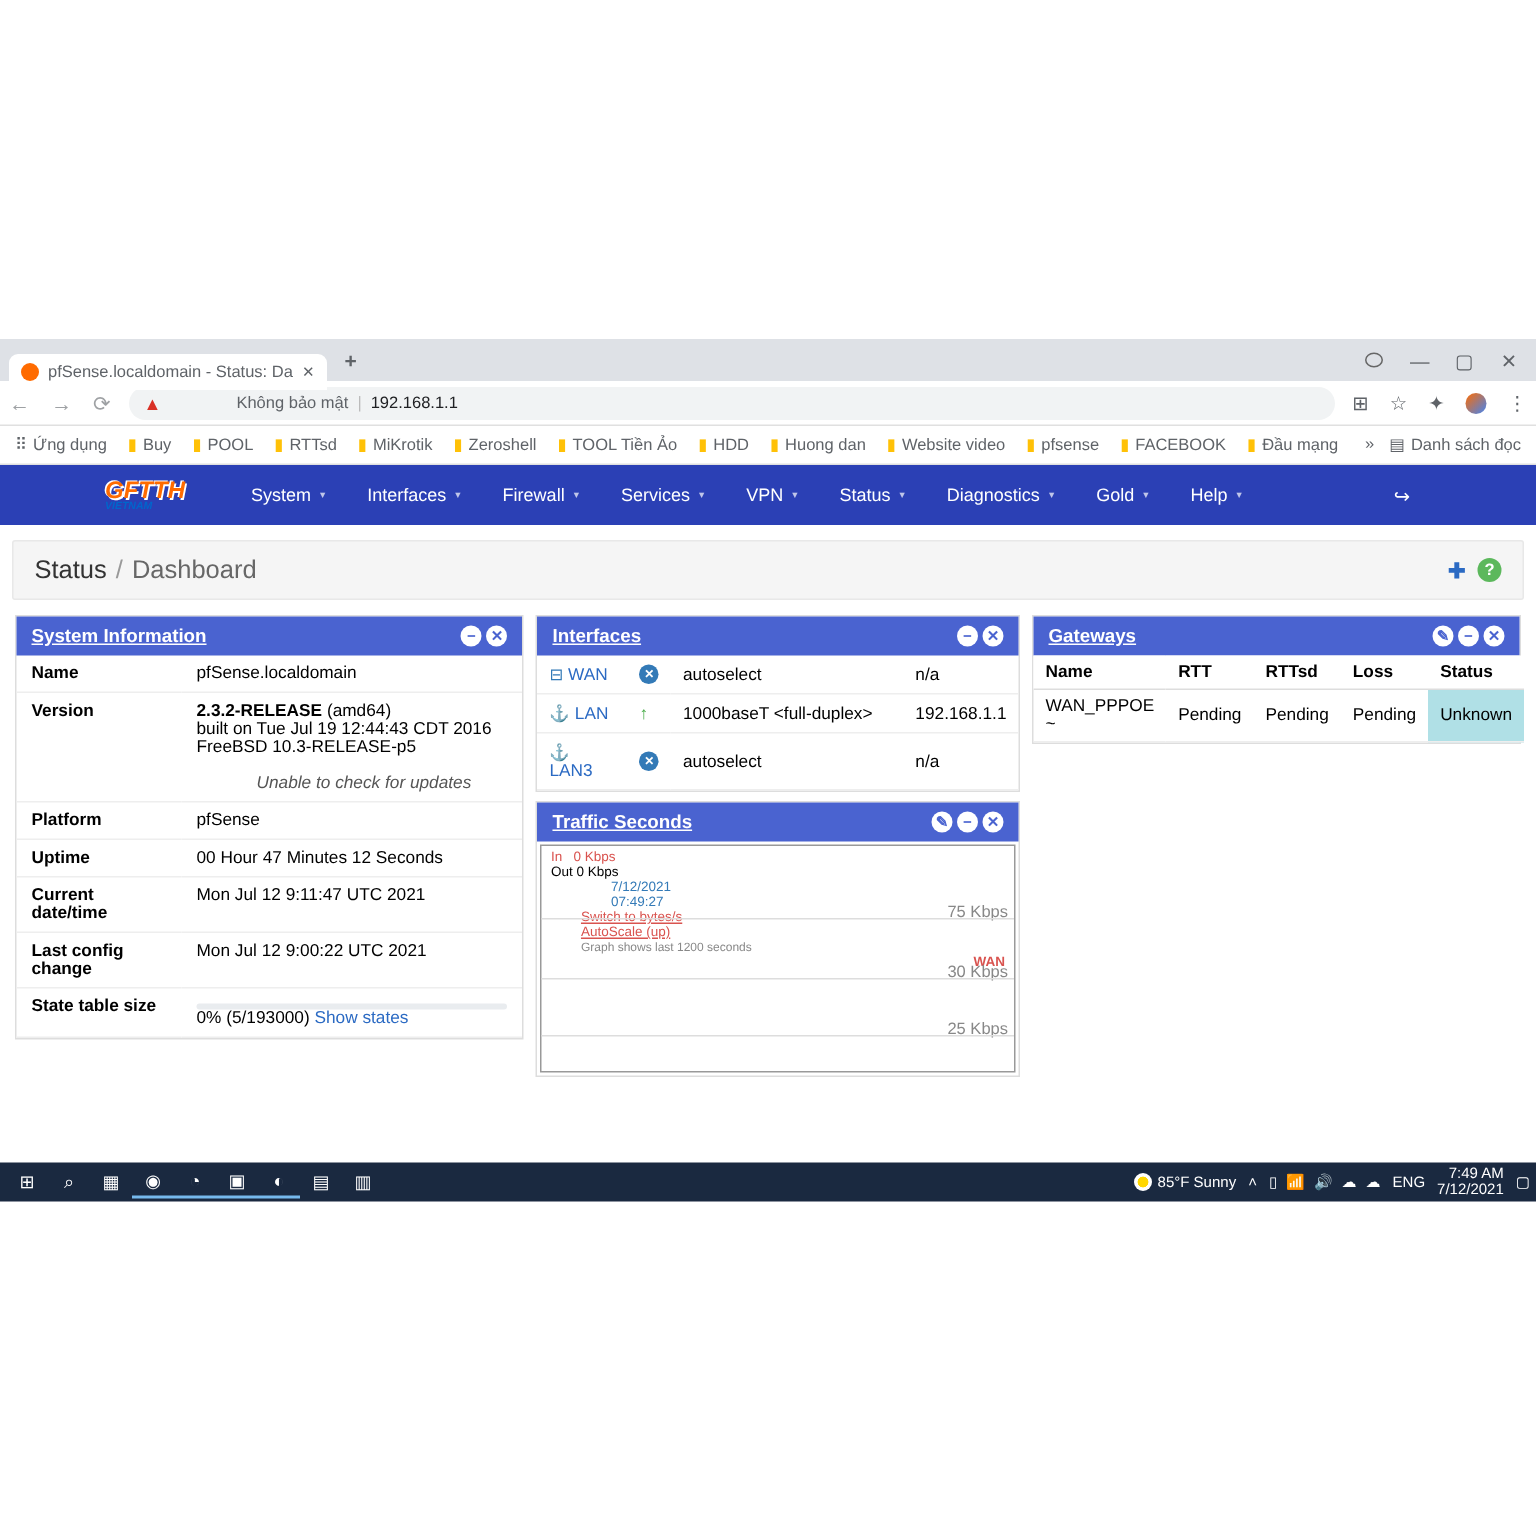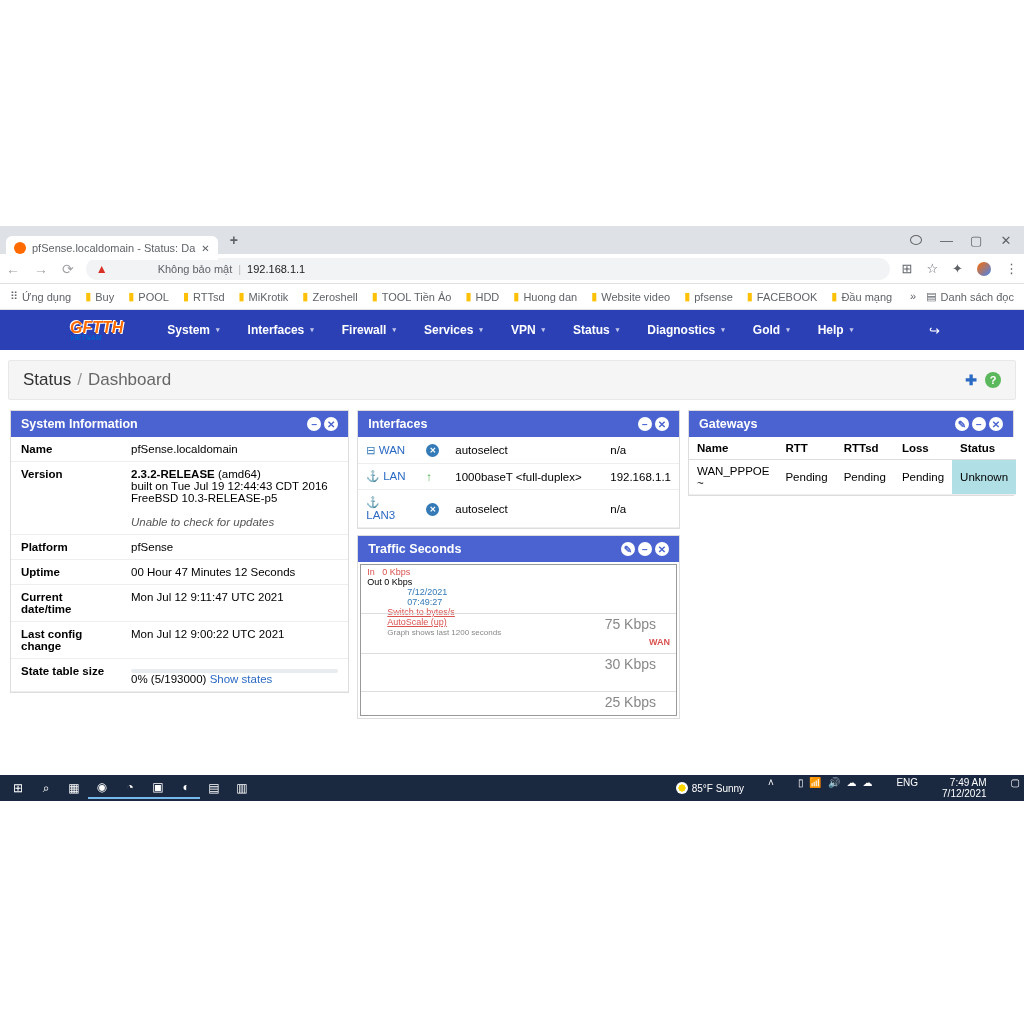--- a/index.html
+++ b/index.html
@@ -28,21 +28,21 @@
 
 .bookmarks { height: 26px; background: #fff; display: flex; align-items: center; padding: 0 10px; gap: 14px; font-size: 11px; color: #5f6368; border-bottom: 1px solid #e0e0e0;}
 .bm-item { display: flex; align-items: center; gap: 4px; white-space:nowrap; }
 .bm-folder { color: #ffc107; font-size: 11px;}
 .bm-right { margin-left:auto; display:flex; gap:10px;}
 
 
 .navbar { height: 40px; background: #2b40b5; display: flex; align-items: center; padding: 0 70px 0 70px;}
 .logo { font-weight: bold; font-size: 16px; color: #ff6b00; text-shadow: 1px 1px 0 #fff, -1px -1px 0 #fff; font-style: italic; margin-right: 30px; position:relative;}
 .logo .sub { font-size: 7px; display:block; color:#0066cc; text-shadow:none; font-style:italic; margin-top:-3px;}
-.nav-items { display: flex; gap: 0; font-weight: bold; }
+.nav-items { display: flex; gap: 0; }
 .nav-item { color: #fff; font-size: 12px; padding: 0 14px; display: flex; align-items: center; gap: 3px; cursor: pointer;}
 .nav-item::after { content: '▾'; font-size: 7px; margin-left: 3px; opacity: .7;}
 .nav-spacer { flex:1;}
 .nav-logout { color: #fff; font-size: 13px; padding: 0 14px;}
 
 
 .breadcrumb-row { margin: 10px 8px; height: 40px; background: #f5f5f5; border: 1px solid #e8e8e8; border-radius: 2px; display: flex; align-items: center; padding: 0 14px; font-size: 17px; color: #333;}
 .breadcrumb-row .sep { color: #999; margin: 0 6px;}
 .breadcrumb-row .active { color: #676767;}
 .bc-actions { margin-left: auto; display: flex; gap: 8px; color: #2b6ac3; font-size: 14px; font-weight: bold;}
@@ -50,32 +50,32 @@
 .bc-actions .qmark { width: 16px;height:16px;border-radius:50%;background:#5cb85c;color:#fff;display:inline-flex;align-items:center;justify-content:center;font-size:11px;font-weight:bold;}
 
 
 .panels { display: flex; gap: 8px; padding: 0 10px;}
 .col { flex: 1; min-width: 0;}
 .col-left { flex: 1.02; }
 .col-mid { flex: 0.97; }
 .col-right { flex: 0.98; }
 
 .panel { border: 1px solid #ddd; margin-bottom: 6px;}
-.panel-head { background: #4a63d0; color: #fff; padding: 6px 10px; font-size: 12.5px; font-weight: bold; display: flex; align-items: flex-end; }
+.panel-head { background: #4a63d0; color: #fff; padding: 6px 10px; font-size: 12.5px; font-weight: bold; display: flex; align-items: flex-end; text-decoration: underline; }
 .panel-head .panel-title { flex: 1;}
 .panel-actions { display: flex; gap: 3px;}
 .p-icon { width: 14px; height: 14px; border-radius: 50%; background: #fff; color: #4a63d0; display: inline-flex; align-items: center; justify-content: center; font-size: 10px; font-weight: bold;}
 
 
 .info-table { width: 100%; border-collapse: collapse;}
 .info-table tr { border-bottom: 1px solid #eee;}
 .info-table td { padding: 6px 10px; font-size: 11.5px; vertical-align: top;}
 .info-table td:first-child { font-weight: bold; width: 110px;}
 .link { color: #2b6ac3;}
-.italic { font-style: italic; color: #555;}
+.italic { font-style: italic; color: #555; margin-left: 40px;}
 .progress-slim { height:4px;background:#e9ecef;margin-top:4px;border-radius:2px;}
 
 
 .iface-table { width: 100%; border-collapse: collapse;}
 .iface-table tr { border-bottom: 1px solid #eee;}
 .iface-table td { padding: 6px 8px; font-size: 11.5px;}
 .iface-icon { color: #337ab7; font-size: 11px;}
 .status-x { width: 13px; height: 13px; border-radius: 50%; background: #337ab7; color: #fff; display: inline-flex; align-items: center; justify-content: center; font-size: 8px; font-weight:bold;}
 .status-up { color: #4cae4c; font-weight: bold;}
 
@@ -87,30 +87,30 @@
 
 
 .graph-body { background: #fff; position: relative; height: 152px; border:1px solid #999; margin:0px;}
 .graph-header { display: flex; font-size: 9px; padding: 2px 6px; flex-direction: column; }
 .graph-header .in { color: #d9534f;}
 .graph-header .out { color: #000;}
 .graph-header .timestamp { color: #337ab7; margin-left: 40px;}
 .graph-header .links { margin-left: 20px; font-size: 9px;}
 .graph-header .links a { color: #d9534f; text-decoration: underline; display:block;}
 .graph-header .wan-label { color: #d9534f; margin-left: auto; font-weight: bold;}
-.graph-lines { position: absolute; right: 20px; font-size: 14px; color: #888; margin-top: 13px;}
+.graph-lines { position: absolute; right: 4px; font-size: 11px; color: #888;}
 .hline { border-top: 1px solid #ddd; position: absolute; left:0;right:0;}
 .graph-footnote { font-size:8px;color:#888;}
 .traffic-body-wrap{padding:2px;}
 
 
 .taskbar { position: absolute; left:0; right:0; top: 775px; height: 26px; background: #1a2940; display: flex; align-items: center; padding: 0 4px;}
 .tb-item { width: 28px; height: 22px; display: flex; align-items: center; justify-content: center; color: #fff; font-size: 12px;}
 .tb-item.highlight { border-bottom: 2px solid #76b9ed;}
-.tb-right { margin-left: auto; display: flex; gap: 24px; color: #fff; font-size: 10px;}
+.tb-right { margin-left: auto; display: flex; align-items: center; gap: 8px; color: #fff; font-size: 10px;}
 .tb-time { text-align: right; line-height: 1.1;}
 .weather { display:flex; align-items:center; gap:4px;}
 .weather-icon { width:12px;height:12px;background:radial-gradient(circle,#ffd700 40%,#fff 45%);border-radius:50%;}
 .sys-tray { display:flex; gap:6px; font-size:10px;}
 
 </style>
 </head>
 <body>
 
 <div class="whitespace-top"></div>

